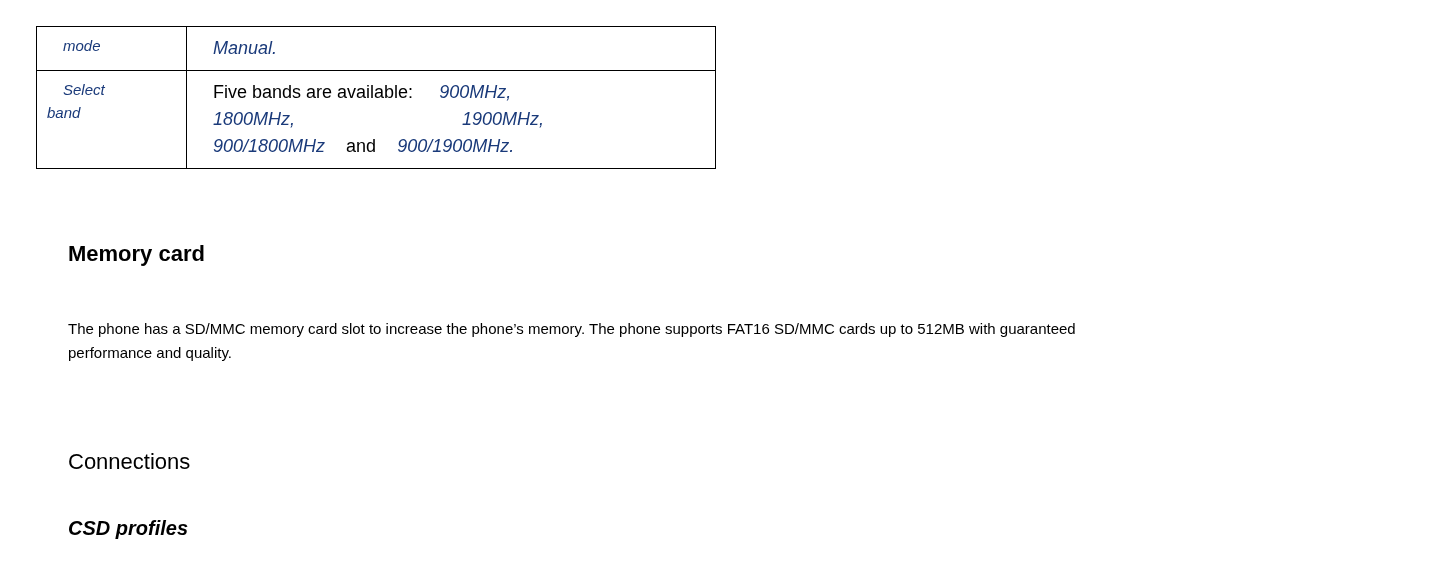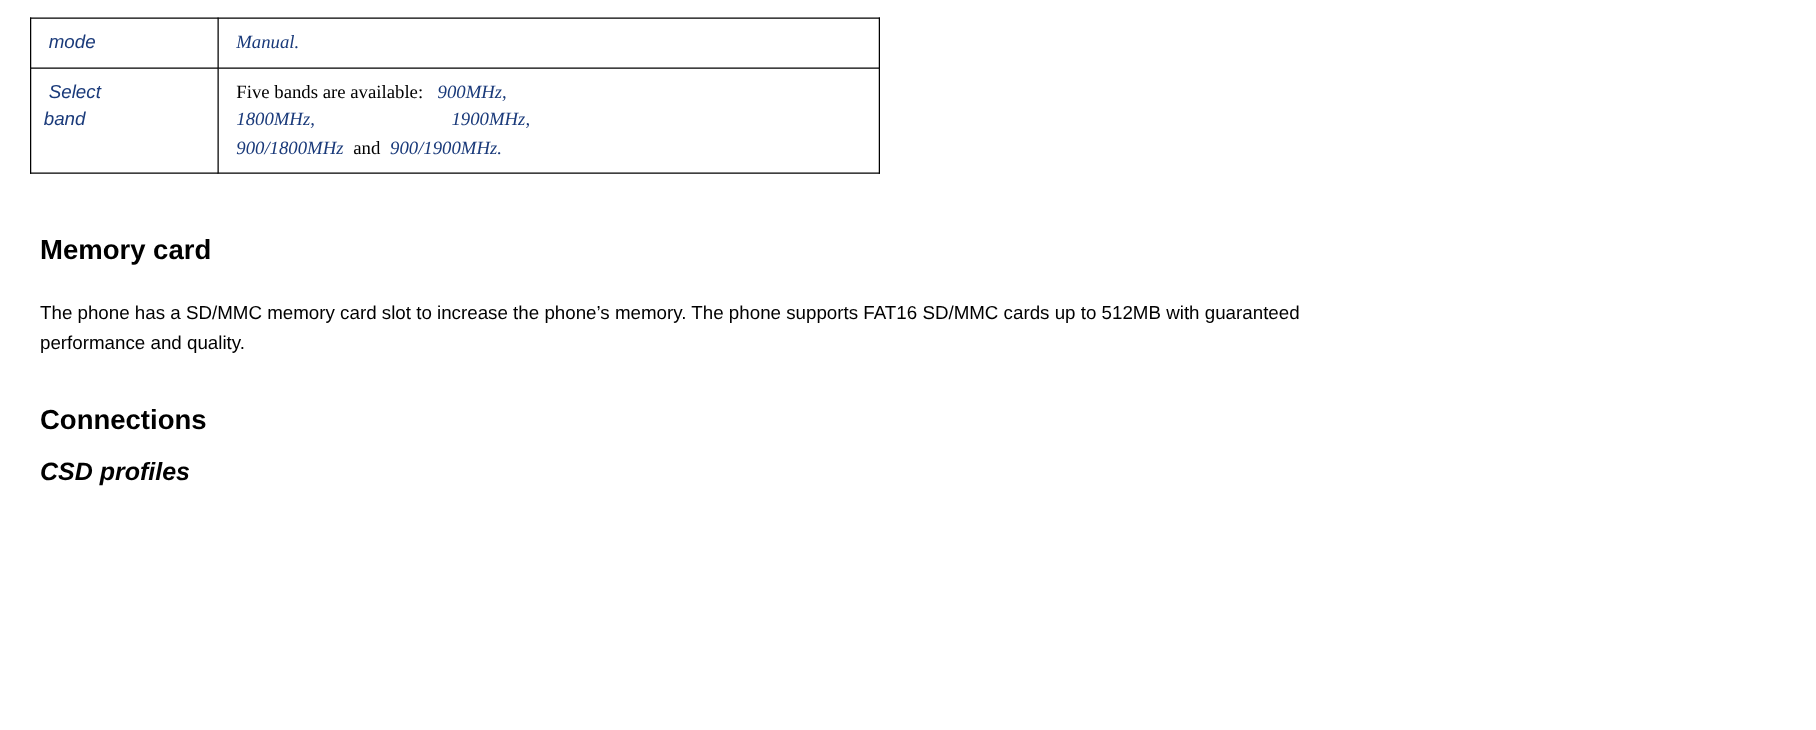--- a/index.html
+++ b/index.html
@@ -1,17 +1,17 @@
 <!DOCTYPE html>
 <html><head>
   <meta charset="utf-8">
   <style>
     * {
       margin: 0;
-      padding: 4px;
+      padding: 16px;
       box-sizing: border-box;
     }
 
     body {
       background: #ffffff;
       font-family: Arial, sans-serif;
       font-size: 15px;
       color: #000000;
       width: 1453px;
       min-height: 584px;
@@ -33,24 +33,23 @@
 
     .cell-label {
       width: 150px;
       color: #1a3a7a;
       font-style: italic;
       font-size: 15px;
       line-height: 1.5;
     }
 
     .cell-content {
-      font-size: 15px;
+      font-size: 18px;
       line-height: 1.5;
       text-align: justify;
-      font-family: Liberation Serif, serif;
     }
 
     .blue-italic {
       color: #1a3a7a;
       font-style: italic;
     }
 
     .section-heading {
       font-size: 22px;
       font-weight: bold;
@@ -60,21 +59,21 @@
 
     .section-text {
       font-size: 15px;
       line-height: 1.6;
       margin-bottom: 20px;
       max-width: 1100px;
     }
 
     .section-heading2 {
       font-size: 22px;
-      font-weight: bold;
+      font-weight: normal;
       margin-bottom: 10px;
     }
 
     .section-heading3 {
       font-size: 20px;
       font-weight: bold;
       font-style: italic;
       margin-top: 5px;
     }
   </style>

